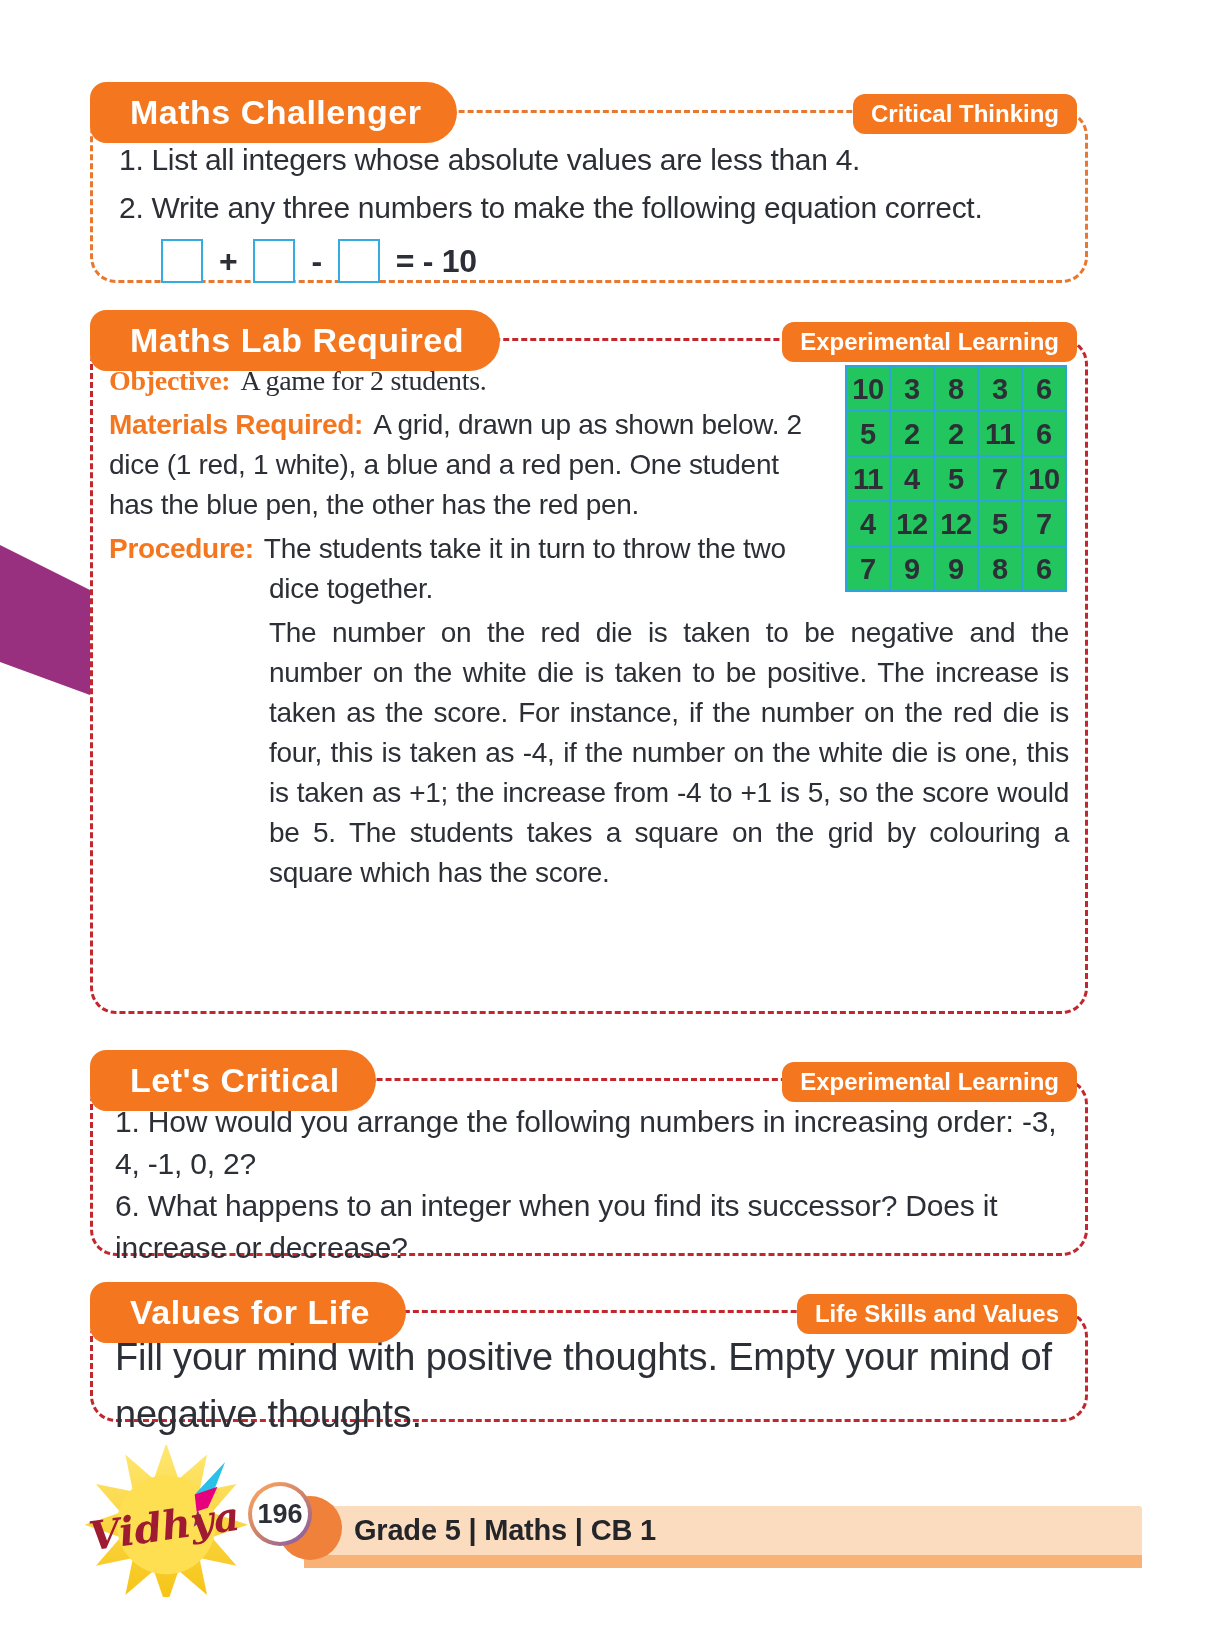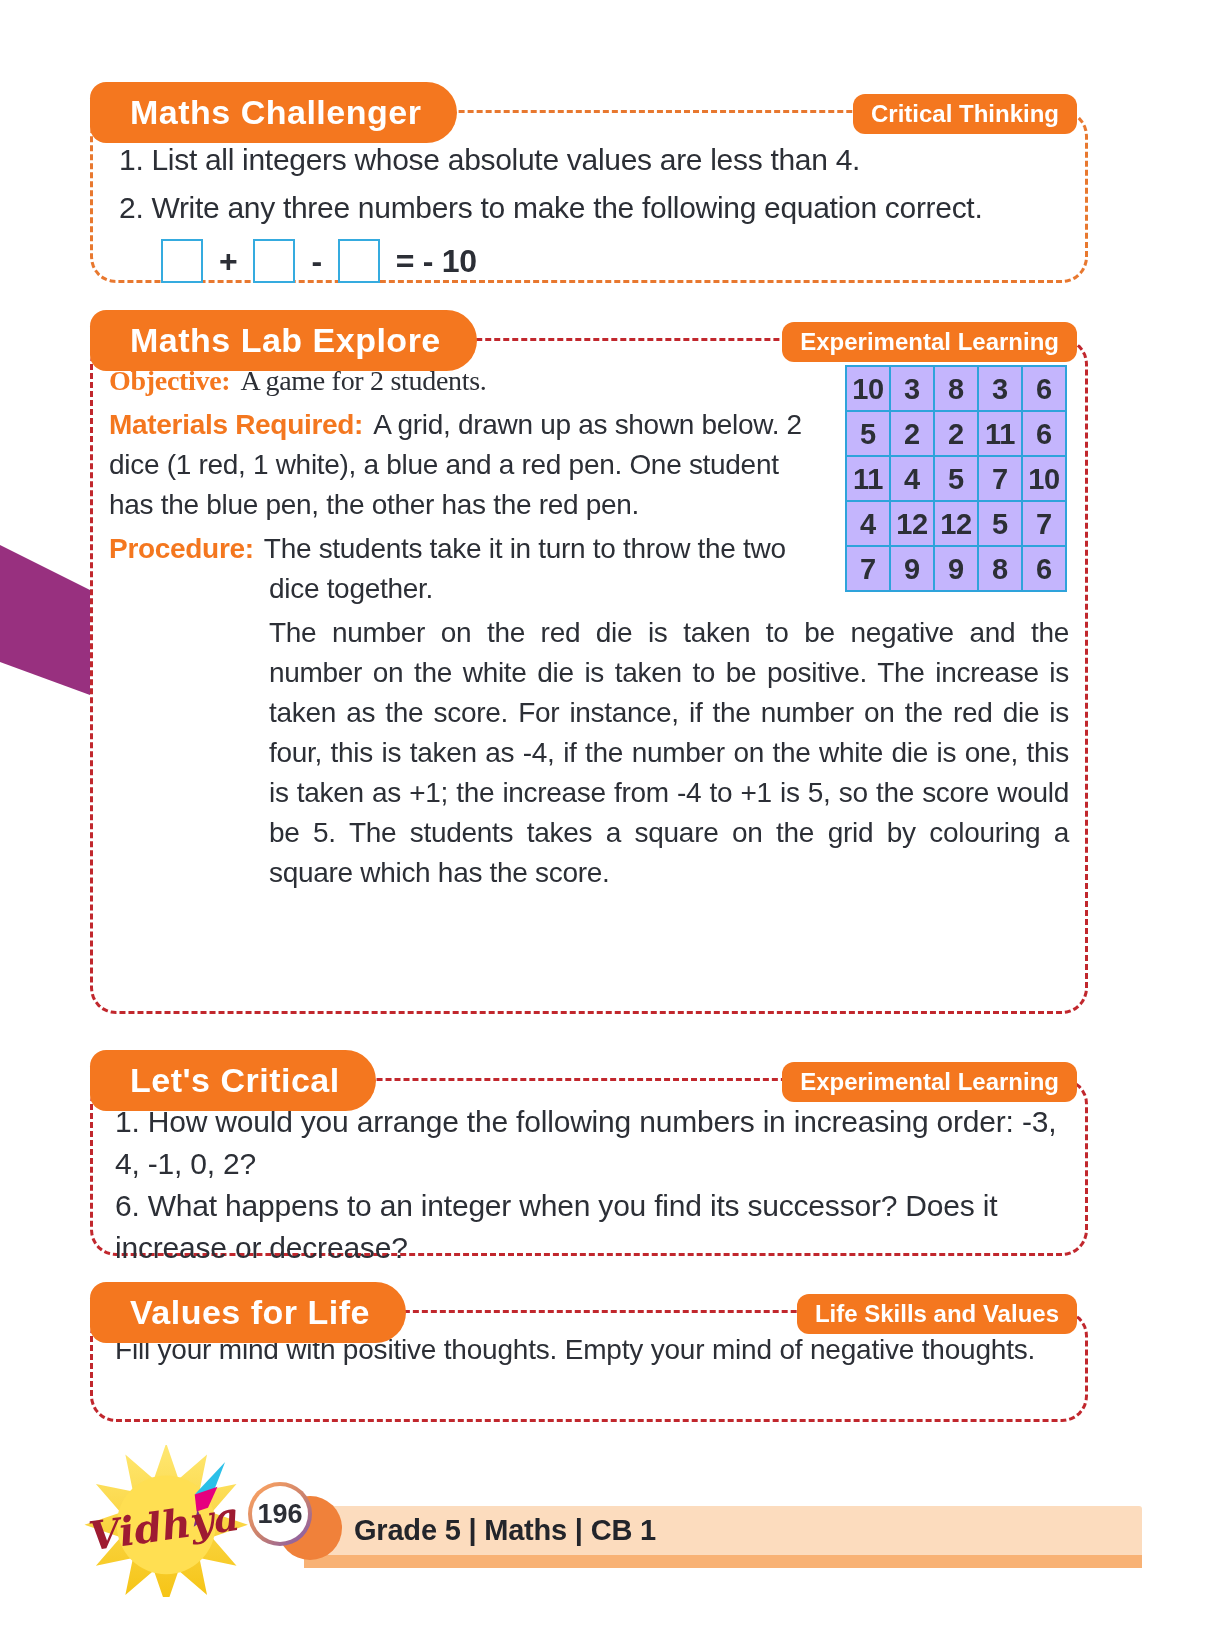--- a/index.html
+++ b/index.html
@@ -53,38 +53,38 @@
     margin:4px 0 0 42px; font-size:32px; font-weight:bold;
   }
   .eq-box { width:42px; height:44px; border:2px solid #35abdf; background:#fff; }
 
   
   .s2-content { padding:20px 16px 0 16px; font-size:28px; line-height:40px; letter-spacing:-0.3px; }
   .grid-wrap { float:right; margin:4px 2px 10px 18px; }
   table.score-grid { border-collapse:collapse; }
   table.score-grid td {
     width:44px; height:45px;
-    border:2px solid #2ea3db; background:#c4b5fd;
+    border:2px solid #2ea3db; background:#22c55e;
     text-align:center; font-size:29px; font-weight:bold; color:#2c2f36;
   }
   .label { color:#f4771f; font-weight:bold; margin-right:10px; }
   .p-obj { margin:0 0 4px 0;font-family:Liberation Serif, serif; }
   .p-mat { margin:0 0 4px 0; }
   .p-proc { margin:0 0 4px 0; padding-left:160px; text-indent:-160px; }
   .p-detail { margin:0 0 4px 160px; text-align:justify; }
   .rules-row { display:flex; }
   .rules-row .label { width:160px; flex:none; margin:0; }
   .rules-body { flex:1; }
   .rules-body p { margin:0; }
   .rules-body p.justify { text-align:justify; }
 
   
   .s3-content { padding:20px 22px 0 22px; font-size:30px; line-height:42px; letter-spacing:-0.2px; }
   .s3-content p { margin:0; }
-  .s4-content { padding:16px 22px 0 22px; font-size:28px; line-height:41px; letter-spacing:-0.2px; }
+  .s4-content { padding:16px 22px 0 22px; font-size:38px; line-height:57px; letter-spacing:-0.2px; }
   .s4-content p { margin:0; }
 
   
   .footer-bar {
     position:absolute; left:304px; top:1506px; width:838px; height:62px;
     background:#fcdcbe; border-radius:3px; z-index:1;
   }
   .footer-bar .strip {
     position:absolute; left:0; right:0; bottom:0; height:13px; background:#f8b275;
   }
@@ -130,21 +130,21 @@
       <div class="eq-box"></div>
       <span>-</span>
       <div class="eq-box"></div>
       <span>= - 10</span>
     </div>
   </div>
 </div>
 
 <div class="box" style="top:338px; height:676px;">
   <div class="pill">
-    <span>Maths Lab Explore</span>
+    <span>Maths Lab Required</span>
   </div>
   <div class="badge">
     <span>Experimental Learning</span>
   </div>
   <div class="s2-content">
     <div class="grid-wrap">
       <table class="score-grid">
           <tbody>
             <tr>
               <td>10</td>

